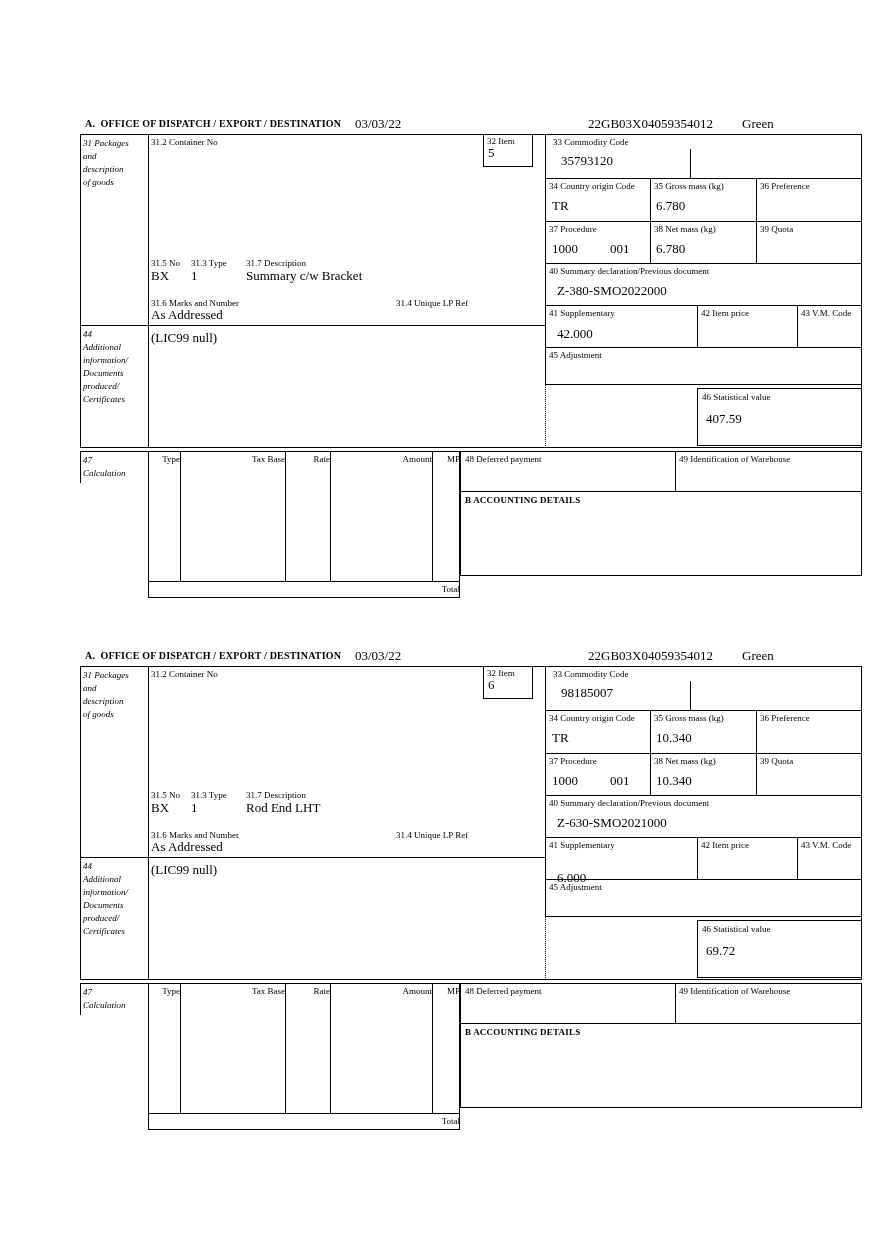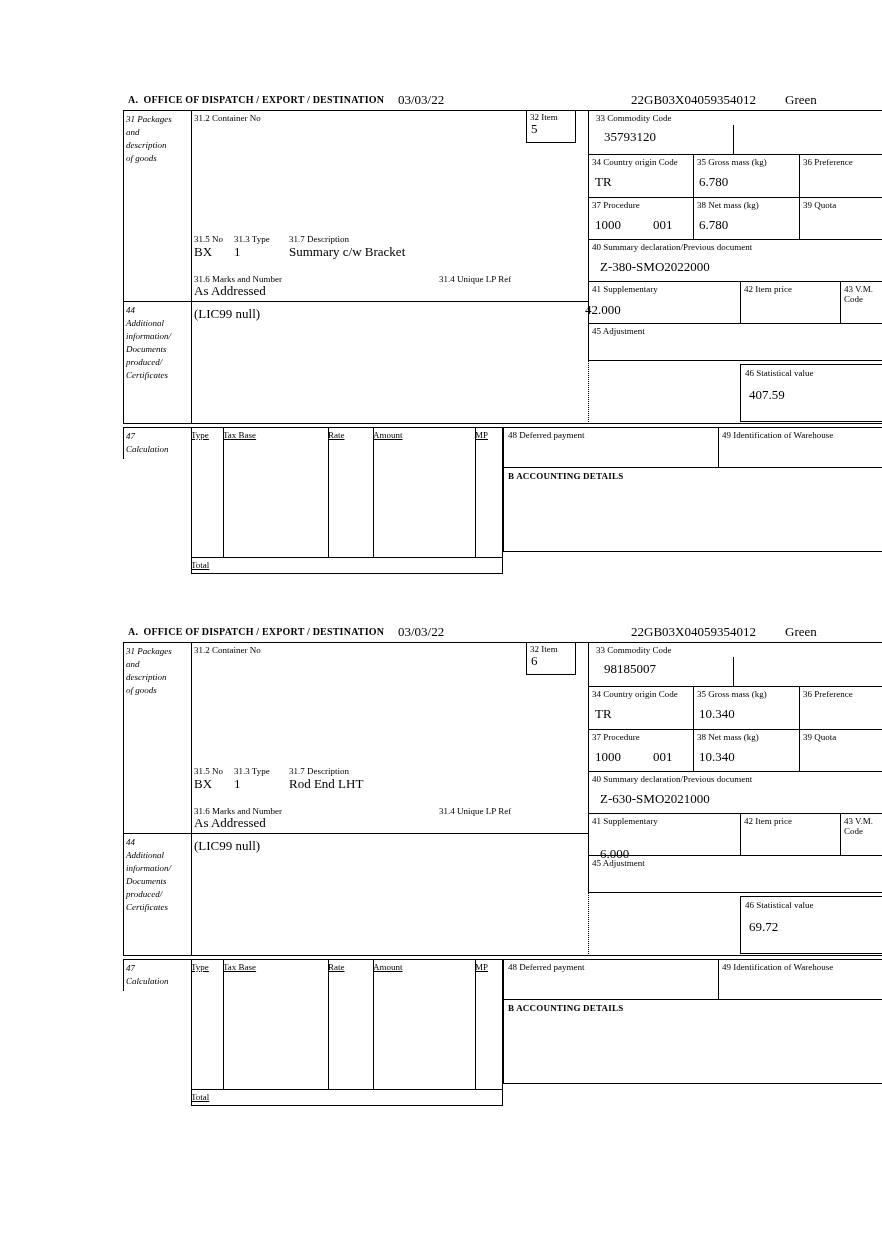--- a/index.html
+++ b/index.html
@@ -4,31 +4,31 @@
 <style>
   * { box-sizing: border-box; margin: 0; padding: 0; }
   html, body { background: #ffffff; }
   body {
     width: 882px; height: 1250px;
     position: relative;
     font-family: "Liberation Serif", serif;
     color: #000;
     overflow: hidden;
   }
-  #sections { padding-top: 92px; margin-left: 43px; }
+  #sections { padding-top: 116px; }
   .section { position: relative; height: 532px; }
   .box   { position: absolute; border: 1px solid #000; }
   .vline { position: absolute; width: 1px; background: #000; }
   .vline.dotted { background: none; width: 0; border-left: 1px dotted #000; }
   .hline { position: absolute; height: 1px; background: #000; }
   .lbl  { position: absolute; font-size: 9px; line-height: 10px; white-space: pre-line; }
   .lbl.multi { line-height: 13px; font-style: italic; }
   .val  { position: absolute; font-size: 13px; line-height: 15px; white-space: pre; }
   .hdr  { position: absolute; font-size: 10px; font-weight: bold; letter-spacing: 0.2px; white-space: pre; }
-  .ctr  { text-align: left; text-decoration: underline; }
+  .ctr  { text-align: right; }
 </style>
 </head>
 <body>
 
 <div id="sections">
   <div class="section">
 
     <div class="hdr" style="left:85px;top:2px">A.  OFFICE OF DISPATCH / EXPORT / DESTINATION</div>
     <div class="val" style="left:355px;top:0px">03/03/22</div>
     <div class="val" style="left:588px;top:0px">22GB03X04059354012</div>
@@ -96,21 +96,21 @@
     <div class="val" style="left:552px;top:125px">1000</div>
     <div class="val" style="left:610px;top:125px">001</div>
     <div class="val" style="left:656px;top:125px">6.780</div>
 
     <div class="lbl" style="left:549px;top:150px">40 Summary declaration/Previous document</div>
     <div class="val" style="left:557px;top:167px">Z-380-SMO2022000</div>
 
     <div class="lbl" style="left:549px;top:192px">41 Supplementary</div>
     <div class="lbl" style="left:701px;top:192px">42 Item price</div>
     <div class="lbl" style="left:801px;top:192px">43 V.M. Code</div>
-    <div class="val" style="left:542px;top:210px">42.000</div>
+    <div class="val" style="left:557px;top:210px">42.000</div>
 
     <div class="lbl" style="left:549px;top:234px">45 Adjustment</div>
 
     <div class="box" style="left:697px;top:272px;width:165px;height:58px">
       <div class="lbl" style="left:4px;top:3px">46 Statistical value</div>
       <div class="val" style="left:8px;top:22px">407.59</div>
     </div>
 
     <div class="hline" style="left:80px;top:335px;width:782px"></div>
     <div class="vline" style="left:80px;top:335px;height:32px"></div>

